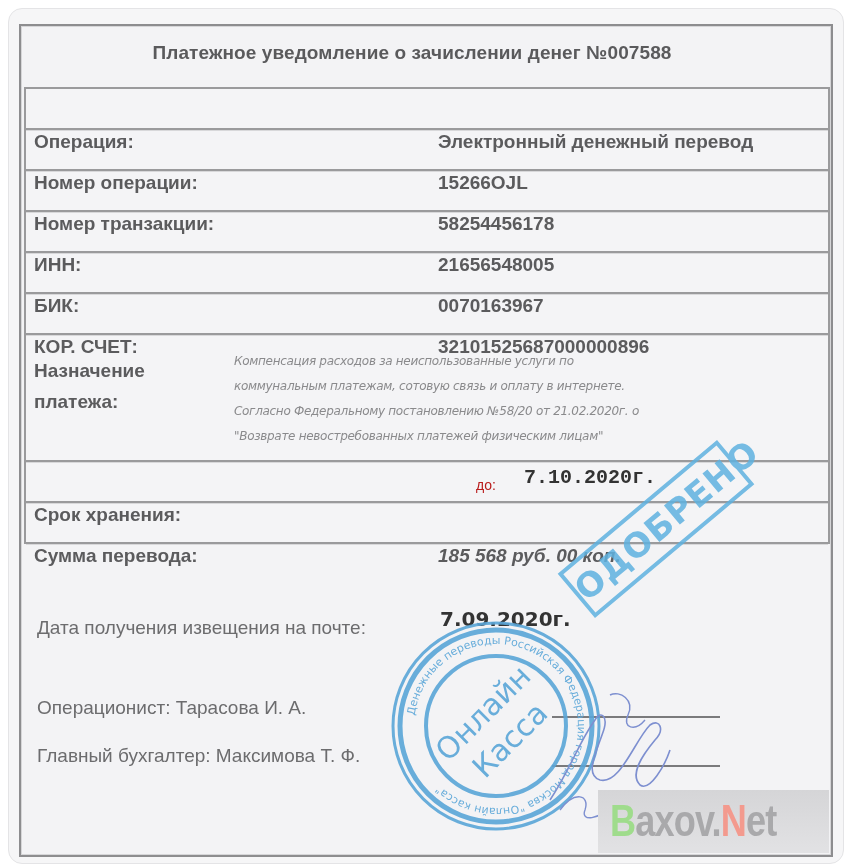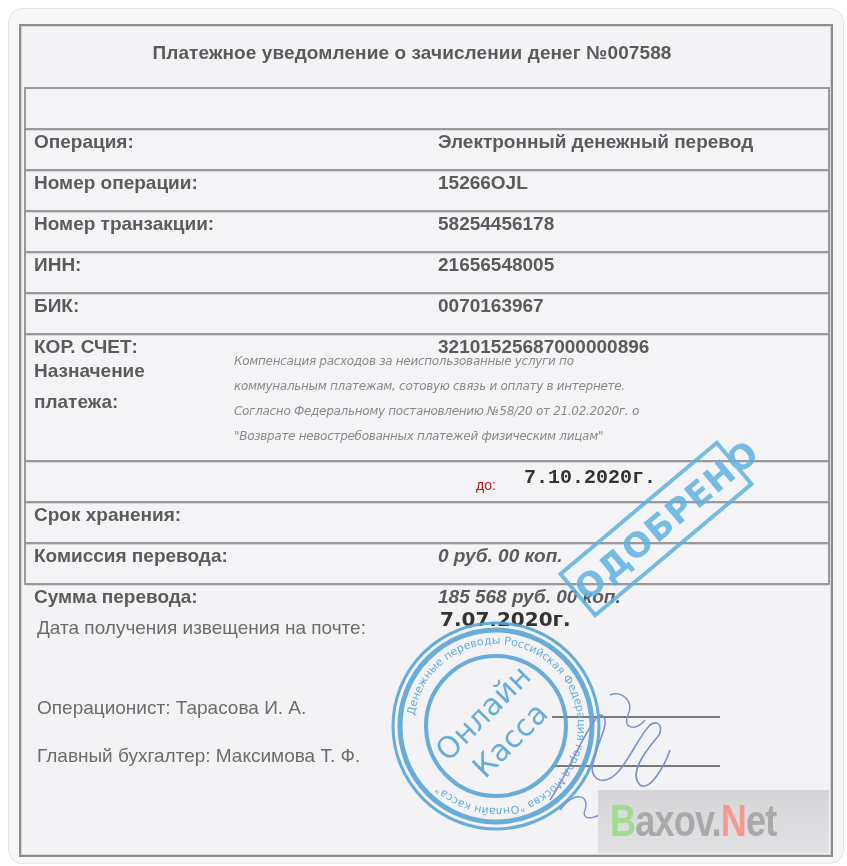--- a/index.html
+++ b/index.html
@@ -112,31 +112,27 @@
       <div>Согласно Федеральному постановлению №58/20 от 21.02.2020г. о</div>
       <div>"Возврате невостребованных платежей физическим лицам"</div>
     </div>
   </div>
   <div class="row r40">
     <span class="lbl">Срок хранения:</span>
     <span class="until-lbl">до:</span>
     <span class="until-val">7.10.2020г.</span>
   </div>
   <div class="row r40">
-    <span class="lbl">Комиссия перевода:</span>
-    <span class="val ital">0 руб. 00 коп.</span>
-  </div>
-  <div class="row r40">
     <span class="lbl">Сумма перевода:</span>
     <span class="val ital">185 568 руб. 00 коп.</span>
   </div>
 </div>
 
 <div class="footer-text" style="left:37px; top:609px;margin-top:8px;">Дата получения извещения на почте:</div>
-<div class="recv-date">7.07.2020г.</div>
+<div class="recv-date">7.09.2020г.</div>
 
 <div class="footer-text" style="left:37px; top:697px;text-align:center;">Операционист: Тарасова И. А.</div>
 <div class="sig-line" style="left:552px; top:716px; width:168px;"></div>
 
 <div class="footer-text" style="left:37px; top:745px;">Главный бухгалтер: Максимова Т. Ф.</div>
 <div class="sig-line" style="left:552px; top:765px; width:168px;"></div>
 
 <div class="stamp-approved">ОДОБРЕНО</div>
 
 <svg class="round-stamp" viewBox="0 0 216 216">

